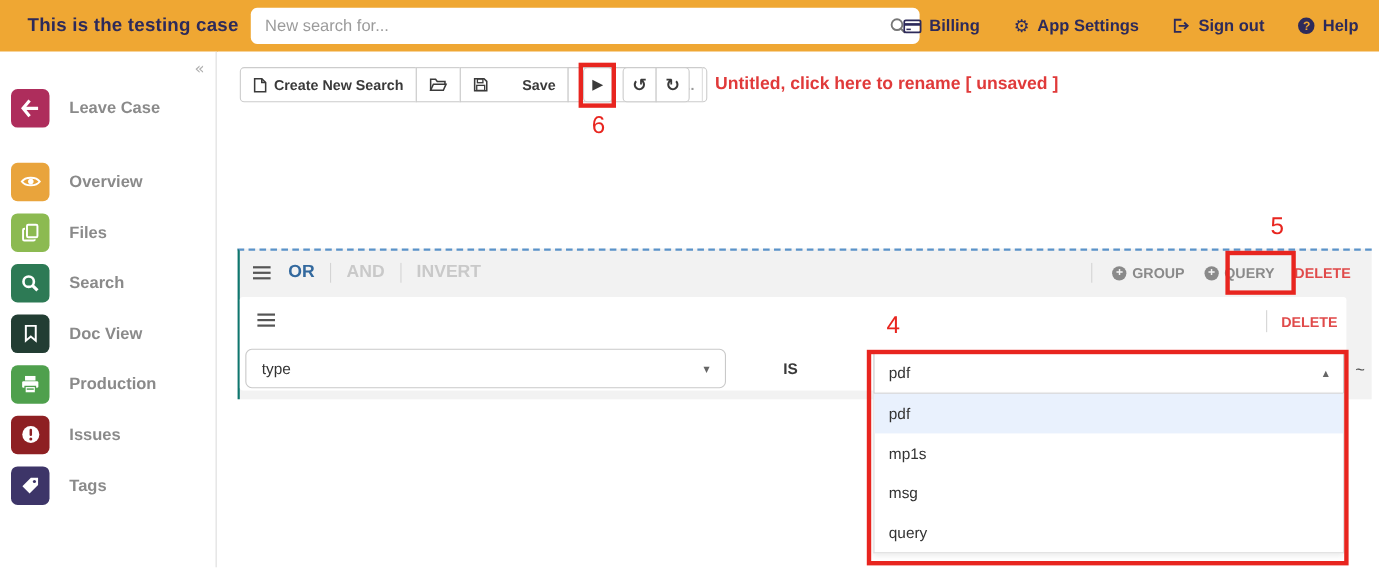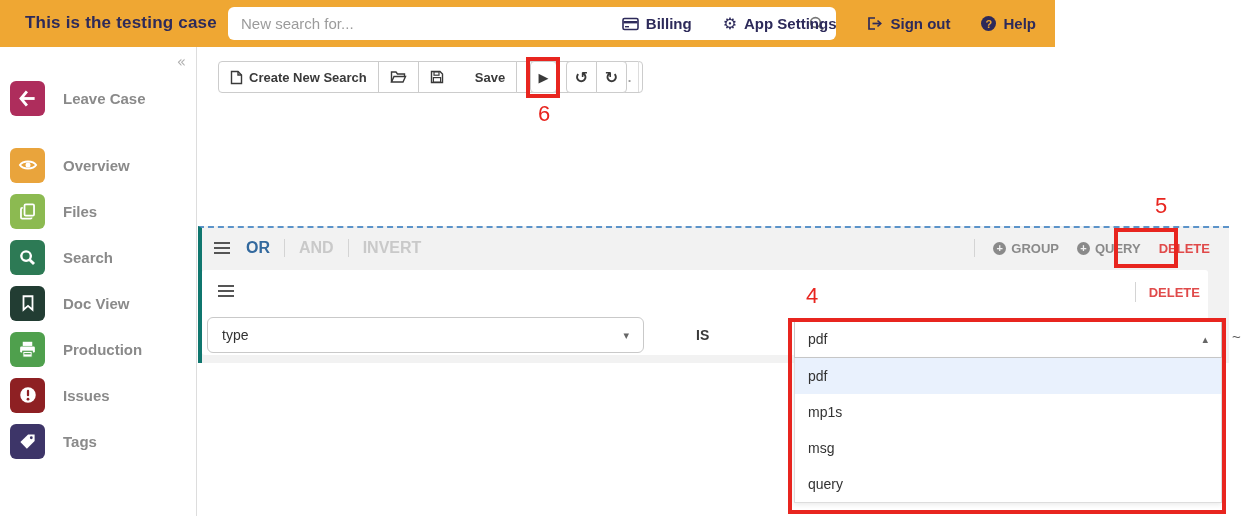--- a/index.html
+++ b/index.html
@@ -1,21 +1,21 @@
 <!DOCTYPE html>
 <html><head>
 <meta charset="utf-8">
 <style>
   * { margin:0; padding:0; box-sizing:border-box; }
   html,body { width:1254px; height:516px; overflow:hidden; }
   body { font-family:"Liberation Sans","DejaVu Sans",sans-serif; background:#fff; position:relative; color:#333; }
   .uicon { font-family:"DejaVu Sans",sans-serif; }
 
   
-  .topbar { position:absolute; top:0; left:0; width:1055px; height:47px; background:#efa733; display:flex; align-items:center; }
+  .topbar { position:absolute; top:0; left:0; width:1254px; height:47px; background:#efa733; display:flex; align-items:center; }
   .case-title { position:absolute; left:25px; top:13px; font-size:17px; font-weight:800; color:#2d2a5a; letter-spacing:.2px; }
   .search-wrap { position:absolute; left:228px; top:7px; width:608px; height:33px; }
   .search-wrap input { width:100%; height:100%; border:none; border-radius:6px; padding:0 36px 0 13px; font-size:15px; font-family:inherit; color:#333; outline:none; }
   .search-wrap input::placeholder { color:#9b9b9b; }
   .search-wrap .mag { position:absolute; right:11px; top:8px; }
   .topnav { position:absolute; right:19px; top:0; height:47px; display:flex; align-items:center; gap:31px;text-align:right; }
   .topnav .navitem { display:flex; align-items:center; gap:7px; color:#2d2a5a; font-size:15px; font-weight:800; cursor:pointer; }
   .help-circle { width:15px; height:15px; border-radius:50%; background:#2d2a5a; color:#efa733; font-size:11px; font-weight:800; display:flex; align-items:center; justify-content:center; }
   .gear-glyph { font-size:16px; line-height:1; color:#2d2a5a; font-weight:400; }
 
@@ -49,21 +49,21 @@
 
   
   .qp { position:absolute; left:18px; top:56px; width:1031px; height:110px; background:#f4f4f4; }
   .qp-heading { position:absolute; left:20px; top:15px; font-size:11px; font-weight:700; color:#9b9b9b; letter-spacing:.6px; }
   .qp-code { position:absolute; left:20px; top:40px; font-family:"DejaVu Sans Mono",monospace; font-size:15px; font-weight:700; }
   .qp-code .fld { color:#e0763a; } .qp-code .op { color:#4a7fb5; margin:0 8px; } .qp-code .val { color:#3f9142; }
   .qp-status { position:absolute; left:18px; top:80px; font-size:14px; font-weight:600; color:#3a3a3a; display:flex; align-items:center; gap:8px; }
   .qp-status .chk { color:#2c6e2c; font-size:14px; }
 
   
-  .group { position:absolute; left:0; top:179px; width:1031px; height:137px; background:#f2f2f2; border-left:4px solid #0f766e; border-top:2px dashed #5b93c9; }
+  .group { position:absolute; left:18px; top:179px; width:1031px; height:137px; background:#f2f2f2; border-left:2px solid #0f766e; border-top:2px dashed #5b93c9; }
   .group-header { height:40px; display:flex; align-items:center; padding:0 19px 0 12px; }
   .op-toggle { display:flex; align-items:center; gap:14px; margin-left:16px; }
   .op { font-size:16px; font-weight:800; color:#c9c9c9; cursor:pointer; }
   .op.active { color:#33699e; }
   .vsep { width:1px; height:18px; background:#d4d4d4; }
   .group-actions { margin-left:auto; display:flex; align-items:center; gap:18px; }
   .action { display:flex; align-items:center; gap:5px; font-size:13px; font-weight:800; color:#8a8a8a; cursor:pointer; }
   .plus-circ { width:13px; height:13px; border-radius:50%; background:#8a8a8a; color:#f2f2f2; font-size:11px; font-weight:700; display:flex; align-items:center; justify-content:center; line-height:1; }
   .danger { color:#e04a4a !important; }
 
@@ -276,20 +276,21 @@
   <div class="btngroup grp2">
     <button class="btn uicon">
         <span>↺</span>
       </button>
     <button class="btn uicon">
         <span>↻</span>
       </button>
   </div>
 
   <div class="tb-sep"></div>
+  <div class="rename-title">Untitled, click here to rename [ unsaved ]</div>
 
 
   <div class="group">
     <div class="group-header">
       <span class="hamburger"></span>
       <div class="op-toggle">
         <span class="op active">OR</span>
         <span class="vsep"></span>
         <span class="op">AND</span>
         <span class="vsep"></span>

